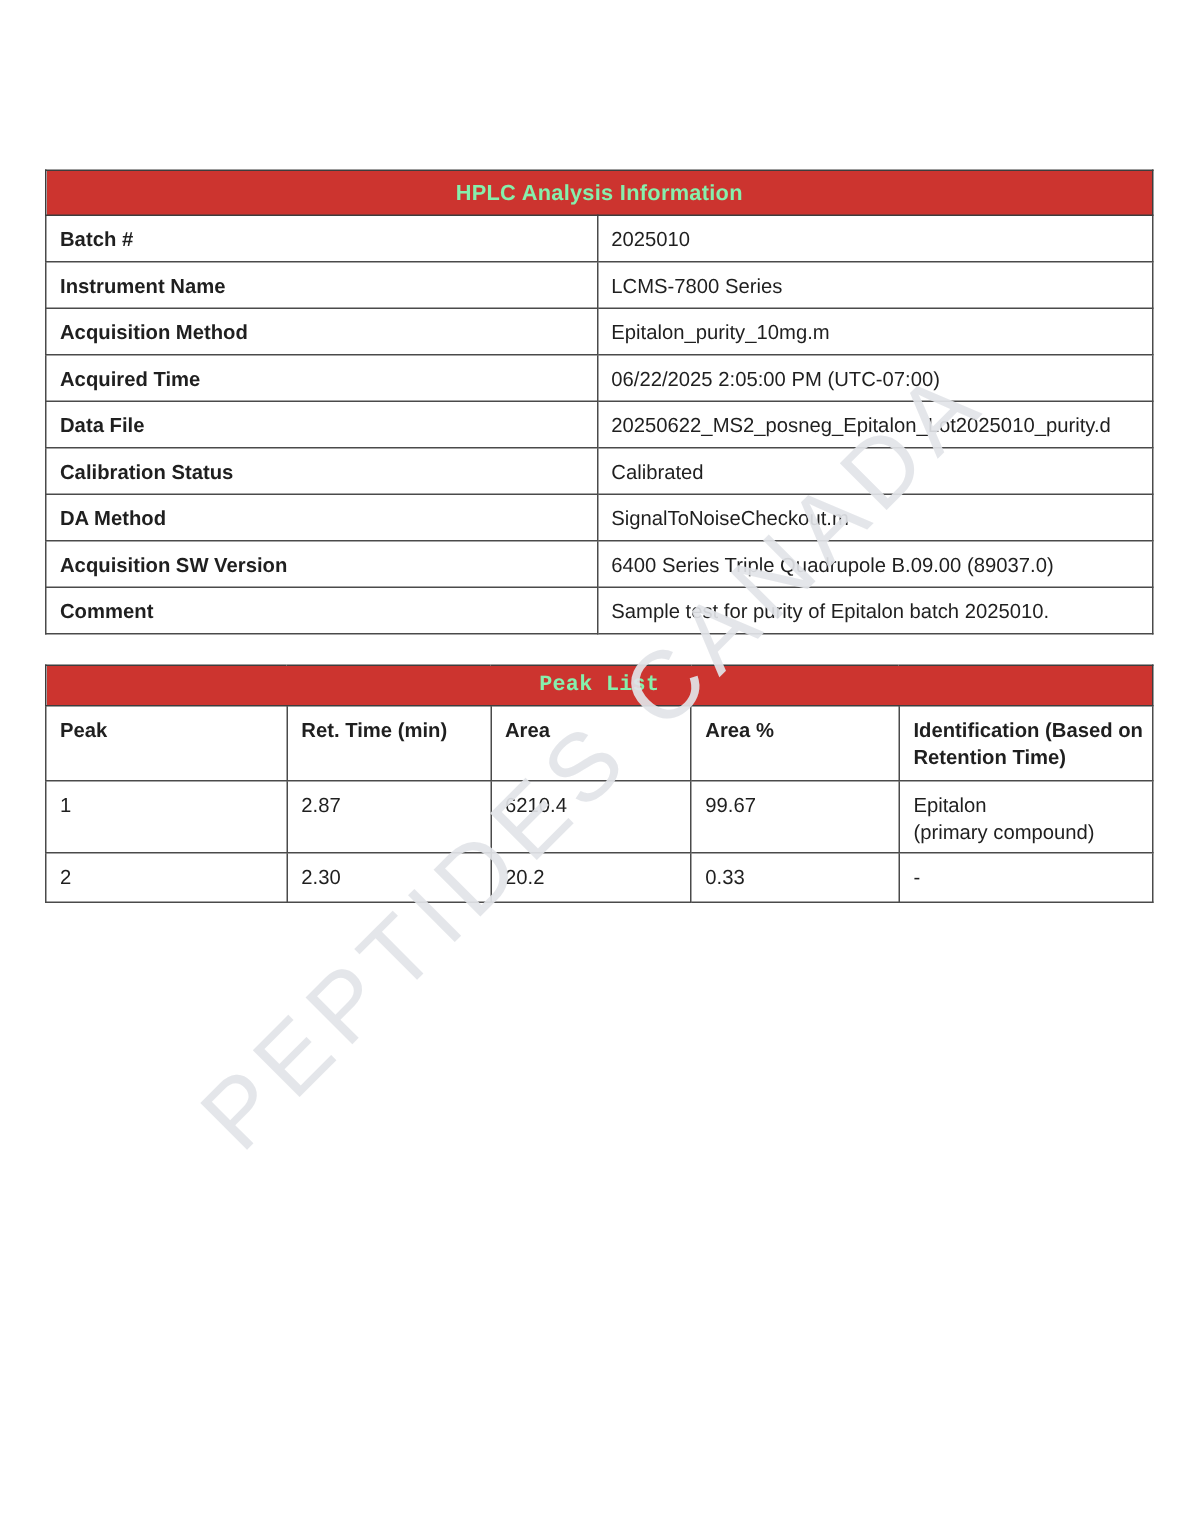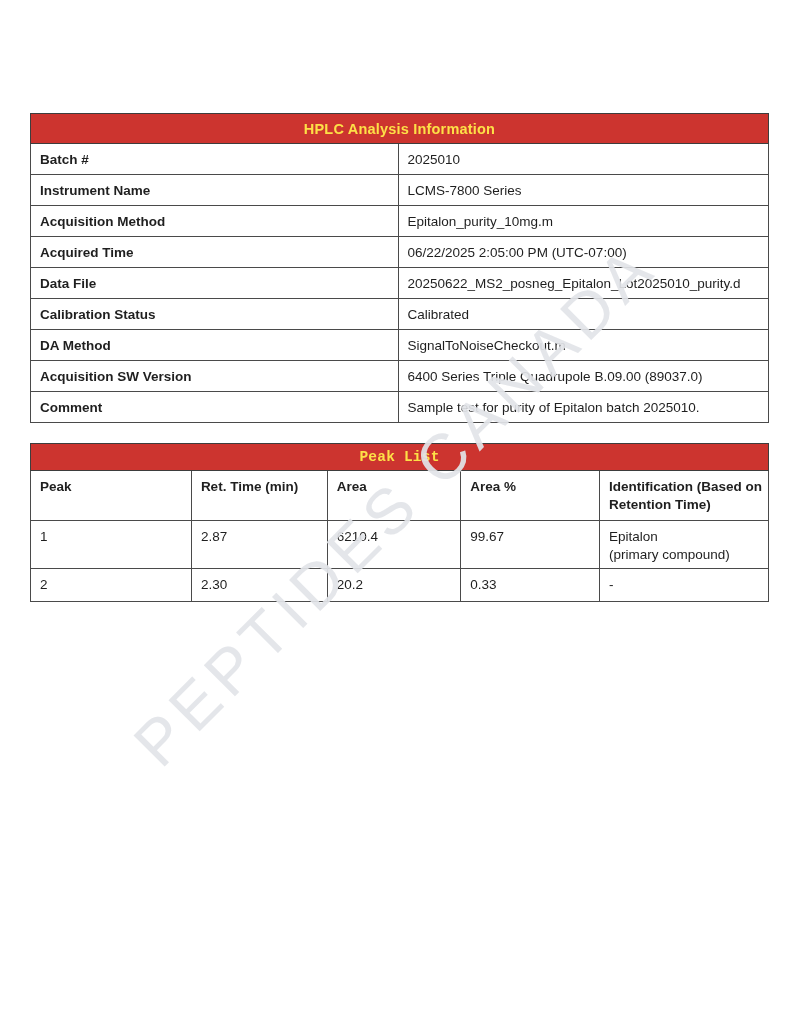--- a/index.html
+++ b/index.html
@@ -28,21 +28,21 @@
   }
   th, td {
     border: 1px solid #4a4a4a;
     padding: 0 0 0 9px;
     font-size: 13.5px;
     overflow: hidden;
     white-space: nowrap;
   }
   .title-bar {
     background: #cc342f;
-    color: #fde047;
+    color: #86efac;
     font-weight: bold;
     font-size: 14.5px;
     text-align: center;
     height: 29px;
     padding: 0;
     letter-spacing: 0.2px;
     border-color: #3d3d3d;
   }
   
   .info-table td { height: 30px; vertical-align: middle; }

